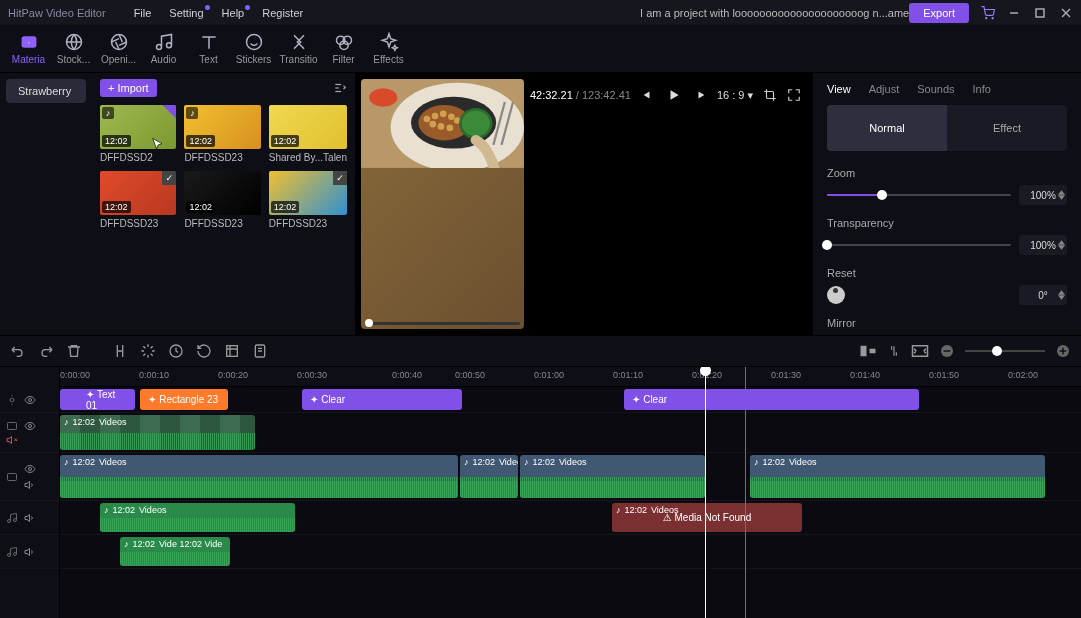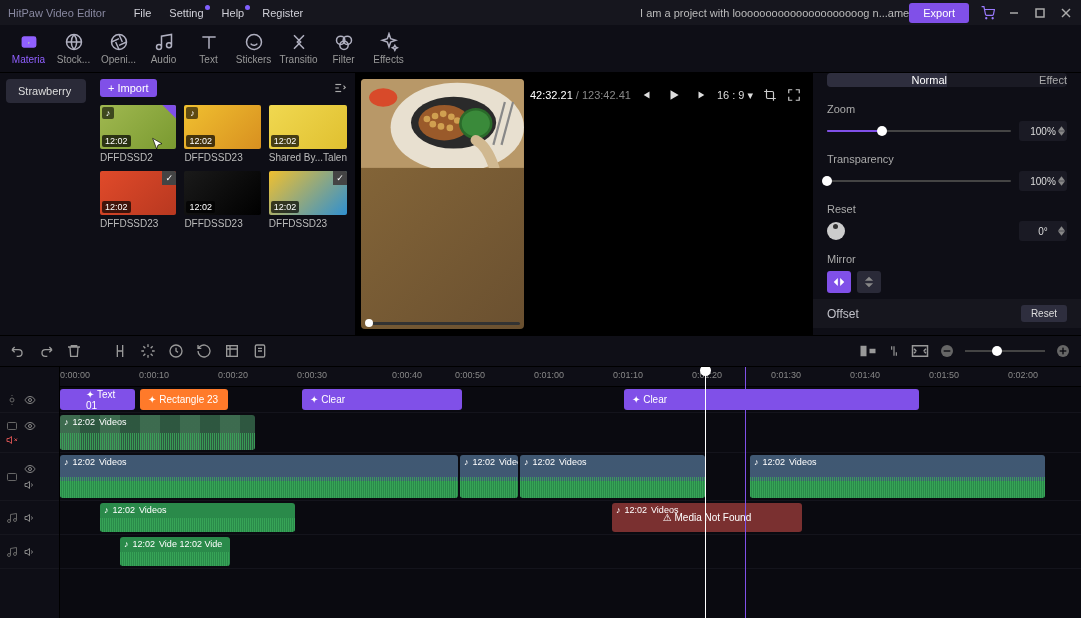--- a/index.html
+++ b/index.html
@@ -45,21 +45,21 @@
 .timecode .cur { color: #fff; }
 .timecode .tot { color: #888; }
 .play-ctrls { flex:1; display:flex; justify-content:center; gap:14px; }
 .right-ctrls { display:flex; align-items:center; gap:10px; }
 .aspect { font-size: 11px; color: #ddd; }
 .right-panel { width: 268px; background: #0e0e16; padding: 0; }
 .rtabs { display: flex; gap: 18px; padding: 10px 14px; font-size: 11px; }
 .rtab { color: #888; cursor: pointer; }
 .rtab.active { color: #fff; }
 .seg { display: flex; margin: 0 14px 10px; background: #1a1a24; border-radius: 4px; overflow: hidden; }
-.seg-btn { flex: 1; text-align: right; padding: 1px 0; font-size: 11px; cursor: pointer; color: #aaa; }
+.seg-btn { flex: 1; text-align: center; padding: 17px 0; font-size: 11px; cursor: pointer; color: #aaa; }
 .seg-btn.active { background: #2e2e3e; color: #fff; }
 .prop { padding: 6px 14px; }
 .prop-label { font-size: 11px; color: #aaa; margin-bottom: 6px; }
 .slider-row { display: flex; align-items: center; gap: 8px; }
 .slider { flex: 1; height: 2px; background: #444; position: relative; border-radius: 1px; }
 .slider-fill { position: absolute; height: 100%; background: #8050e8; border-radius: 1px; }
 .slider-thumb { position: absolute; width: 10px; height: 10px; background: #fff; border-radius: 50%; top: -4px; transform: translateX(-50%); }
 .val-box { width: 48px; height: 20px; background: #1a1a24; border-radius: 3px; display: flex; align-items: center; justify-content: center; font-size: 10px; color: #ddd; position: relative; }
 .stepper { position: absolute; right: 2px; display: flex; flex-direction: column; gap: 0; }
 .stepper svg { width: 7px; height: 5px; }
@@ -331,20 +331,26 @@
           <div>
               <svg width="14" height="14" viewBox="0 0 24 24" fill="none" stroke="#ccc" stroke-width="2">
                 <path d="M3 9V3h6M21 9V3h-6M3 15v6h6M21 15v6h-6"></path>
               </svg>
             </div>
         </div>
       </div>
     </div>
 
     <div class="right-panel">
+      <div class="rtabs">
+        <div class="rtab active">View</div>
+        <div class="rtab">Adjust</div>
+        <div class="rtab">Sounds</div>
+        <div class="rtab">Info</div>
+      </div>
       <div class="seg">
         <div class="seg-btn active">Normal</div>
         <div class="seg-btn">Effect</div>
       </div>
       <div class="prop">
         <div class="prop-label">Zoom</div>
         <div class="slider-row">
           <div class="slider">
               <div class="slider-fill" style="width:30%"></div>
               <div class="slider-thumb" style="left:30%"></div>

